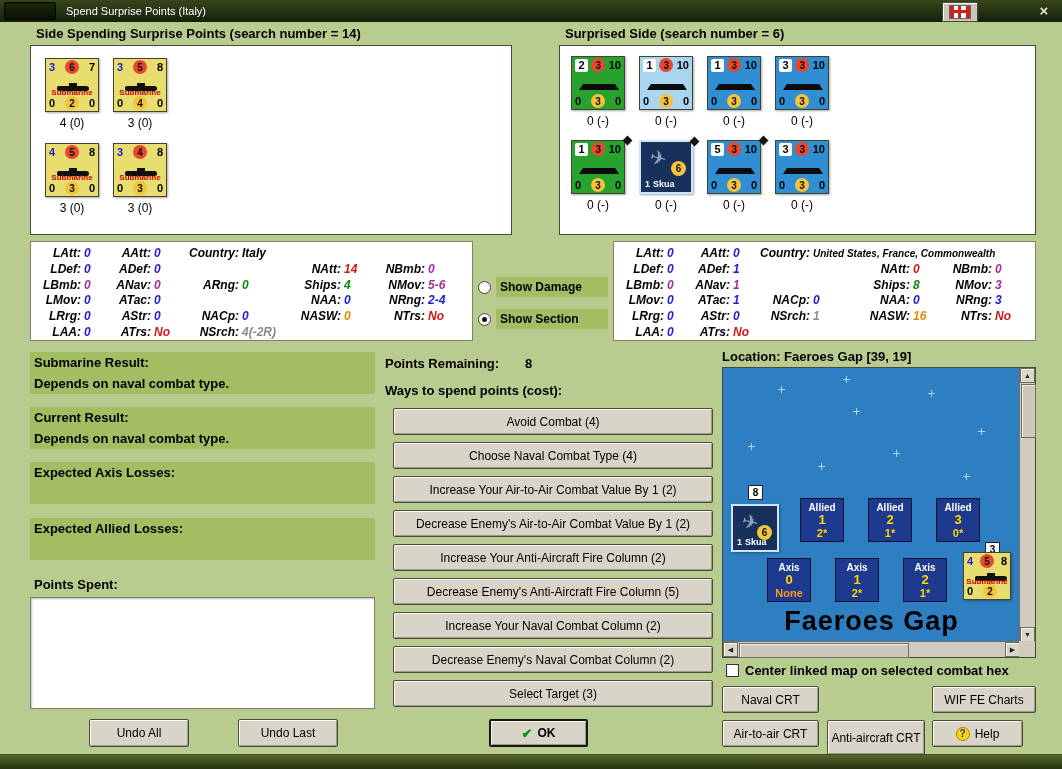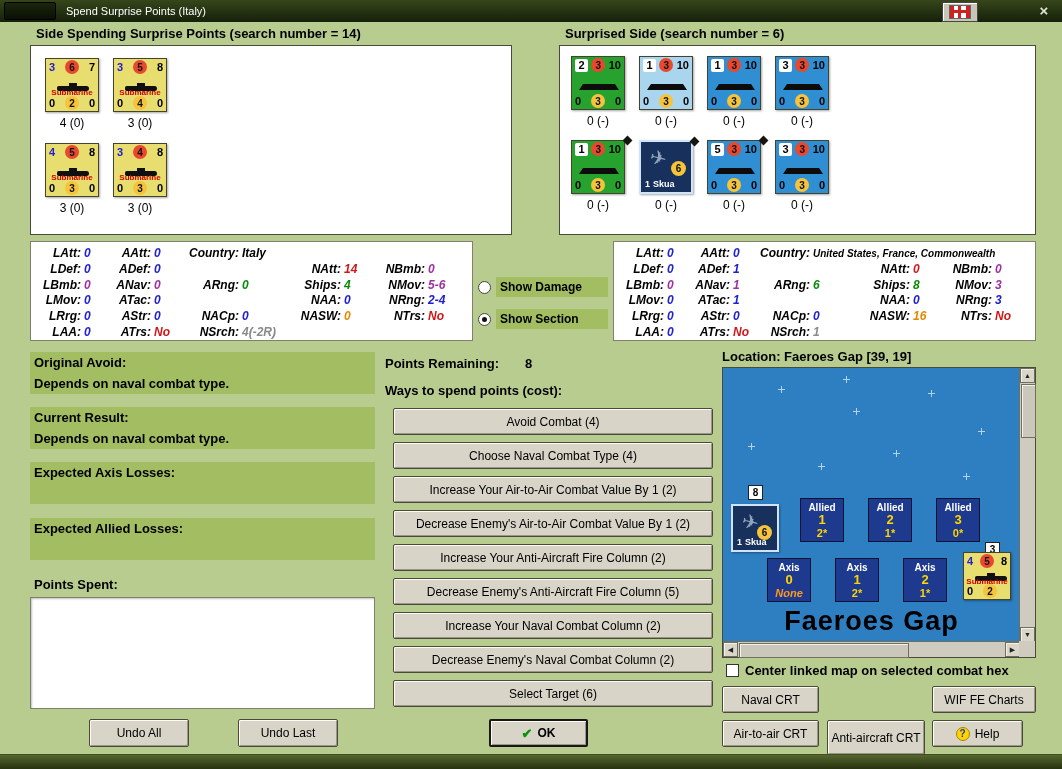--- a/index.html
+++ b/index.html
@@ -25,21 +25,21 @@
   .white-panel{position:absolute;background:#fff;border:1px solid #4a4a3a;box-sizing:border-box;}
   .stats-box{position:absolute;background:#fff;border:1px solid #808070;box-sizing:border-box;font-style:italic;}
 
   
   .scol{position:absolute;top:4px;}
   .srow{height:15.8px;white-space:nowrap;}
   .sl{display:inline-block;width:var(--lw,40px);text-align:right;font-weight:bold;padding-right:3px;}
   .sv{font-weight:bold;}
   .c-blue{color:#2020d0}.c-purple{color:#a030a0}.c-green{color:#0a8a0a}.c-red{color:#d01818}
   .c-orange{color:#e08a00}.c-gray{color:#8a8a8a}.c-country{color:#000}.allied .c-country{font-size:10px}
-  .c-none{color:#ff9a1a !important;font-style:italic;}
+  .c-none{color:#ff9a1a !important;}
 
   
   .radio{position:absolute;width:13px;height:13px;border-radius:50%;background:#fff;border:1px solid #444;box-sizing:border-box;}
   .radio.sel::after{content:"";position:absolute;left:3px;top:3px;width:5px;height:5px;border-radius:50%;background:#111;}
   .radio-band{position:absolute;width:112px;height:20px;background:#a3bd62;font-weight:bold;font-size:12px;line-height:20px;padding-left:4px;box-sizing:border-box;}
 
   
   .ccell{width:54px;text-align:center;}
   .counter{position:relative;width:54px;height:54px;border:1px solid #44442e;box-sizing:border-box;box-shadow:1px 1px 2px rgba(0,0,0,.35);}
   .counter.yellow{background:#e8dd6f;}
@@ -426,21 +426,20 @@
         <div class="srow"><span class="sl">ADef:</span><span class="sv c-blue">1</span></div>
         <div class="srow"><span class="sl">ANav:</span><span class="sv c-purple">1</span></div>
         <div class="srow"><span class="sl">ATac:</span><span class="sv c-blue">1</span></div>
         <div class="srow"><span class="sl">AStr:</span><span class="sv c-blue">0</span></div>
         <div class="srow"><span class="sl">ATrs:</span><span class="sv c-red">No</span></div>
       </div>
     <div class="scol" style="left:142px;--lw:54px">
 
     <div class="srow"><span class="sl">Country:</span><span class="sv c-country">United States, France, Commonwealth</span></div>
         <div class="srow"><span class="sl"></span><span class="sv"></span></div>
-        <div class="srow"><span class="sl">ARng:</span><span class="sv c-green">6</span></div>
         <div class="srow"><span class="sl"></span><span class="sv"></span></div>
         <div class="srow"><span class="sl">NACp:</span><span class="sv c-blue">0</span></div>
         <div class="srow"><span class="sl">NSrch:</span><span class="sv c-gray">1</span></div>
       </div>
     <div class="scol" style="left:250px;--lw:46px">
 
     <div class="srow"><span class="sl"></span><span class="sv"></span></div>
         <div class="srow"><span class="sl">NAtt:</span><span class="sv c-red">0</span></div>
         <div class="srow"><span class="sl">Ships:</span><span class="sv c-green">8</span></div>
         <div class="srow"><span class="sl">NAA:</span><span class="sv c-blue">0</span></div>
@@ -451,21 +450,21 @@
 
     <div class="srow"><span class="sl"></span><span class="sv"></span></div>
         <div class="srow"><span class="sl">NBmb:</span><span class="sv c-purple">0</span></div>
         <div class="srow"><span class="sl">NMov:</span><span class="sv c-purple">3</span></div>
         <div class="srow"><span class="sl">NRng:</span><span class="sv c-blue">3</span></div>
         <div class="srow"><span class="sl">NTrs:</span><span class="sv c-red">No</span></div>
         <div class="srow"><span class="sl"></span><span class="sv"></span></div>
       </div>
   </div>
 
-  <div class="band" style="top:352px">Original Avoid:</div>
+  <div class="band" style="top:352px">Submarine Result:</div>
   <div class="band" style="top:373px">Depends on naval combat type.</div>
   <div class="band" style="top:407px">Current Result:</div>
   <div class="band" style="top:428px">Depends on naval combat type.</div>
   <div class="band" style="top:462px">Expected Axis Losses:</div>
   <div class="band" style="top:483px"></div>
   <div class="band" style="top:518px">Expected Allied Losses:</div>
   <div class="band" style="top:539px"></div>
   <div class="hdr" style="left:34px;top:577px">Points Spent:</div>
   <div class="listbox" style="left:30px;top:597px;width:345px;height:112px"></div>
   <button class="btn" style="left:89px;top:719px;width:100px;height:28px">
@@ -498,21 +497,21 @@
       <button class="btn">
         <span>Decrease Enemy's Anti-Aircraft Fire Column (5)</span>
       </button>
       <button class="btn">
         <span>Increase Your Naval Combat Column (2)</span>
       </button>
       <button class="btn">
         <span>Decrease Enemy's Naval Combat Column (2)</span>
       </button>
       <button class="btn">
-        <span>Select Target (6)</span>
+        <span>Select Target (3)</span>
       </button>
     </div>
   <button class="btn def" style="left:489px;top:719px;width:99px;height:28px">
     <span class="ok-check"></span>
     <span class="ok-label">OK</span>
   </button>
 
   <div class="hdr" style="left:722px;top:349px">Location: Faeroes Gap [39, 19]</div>
   <div class="map-frame">
     <div class="sea">

